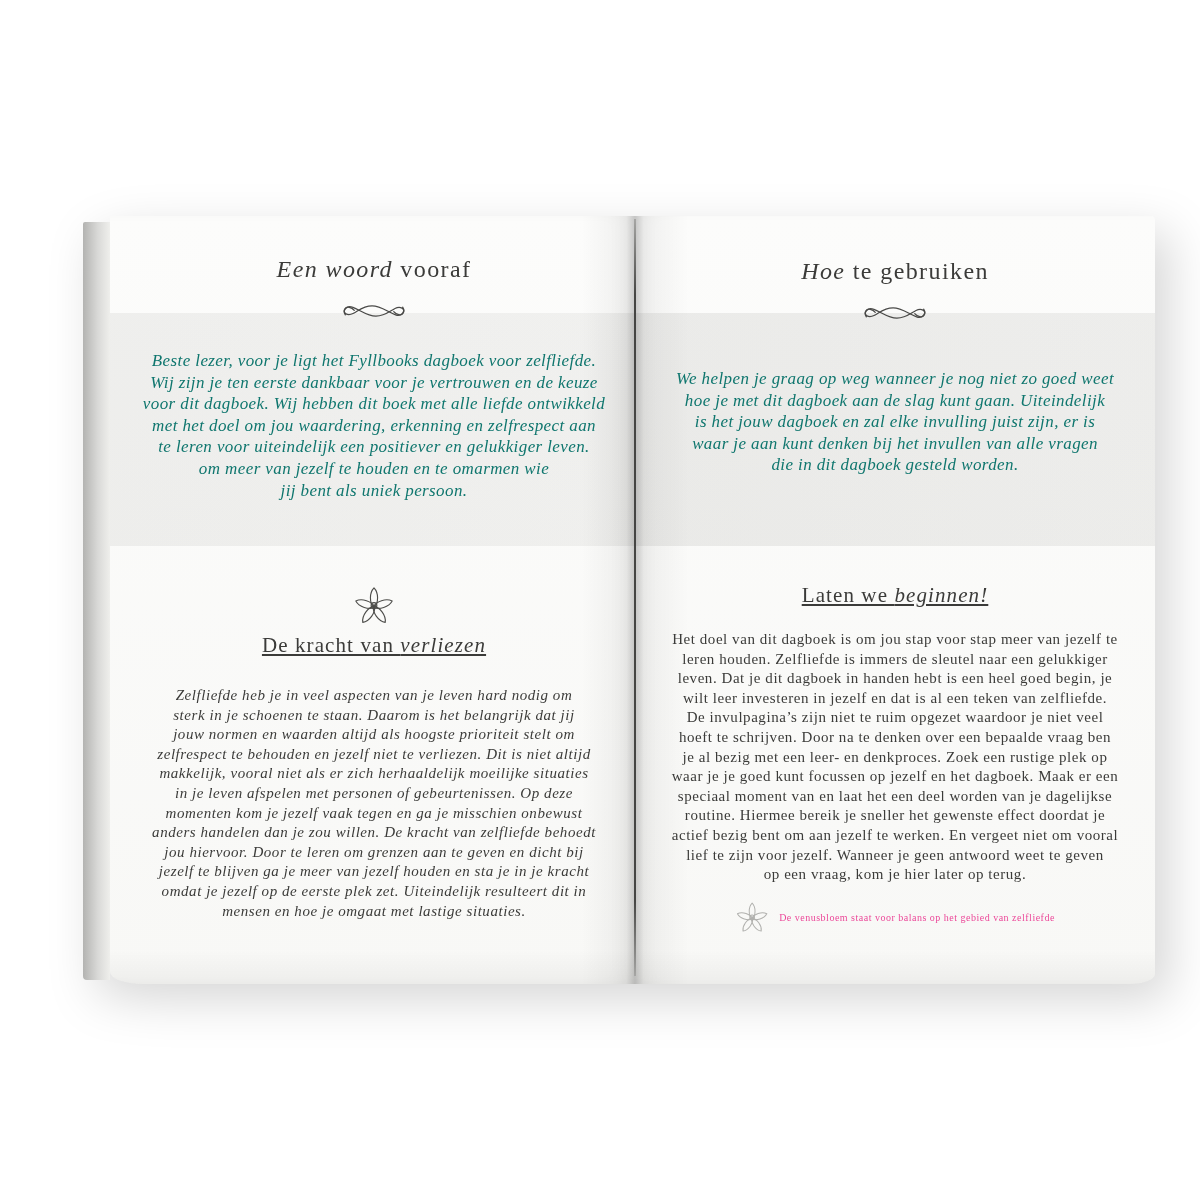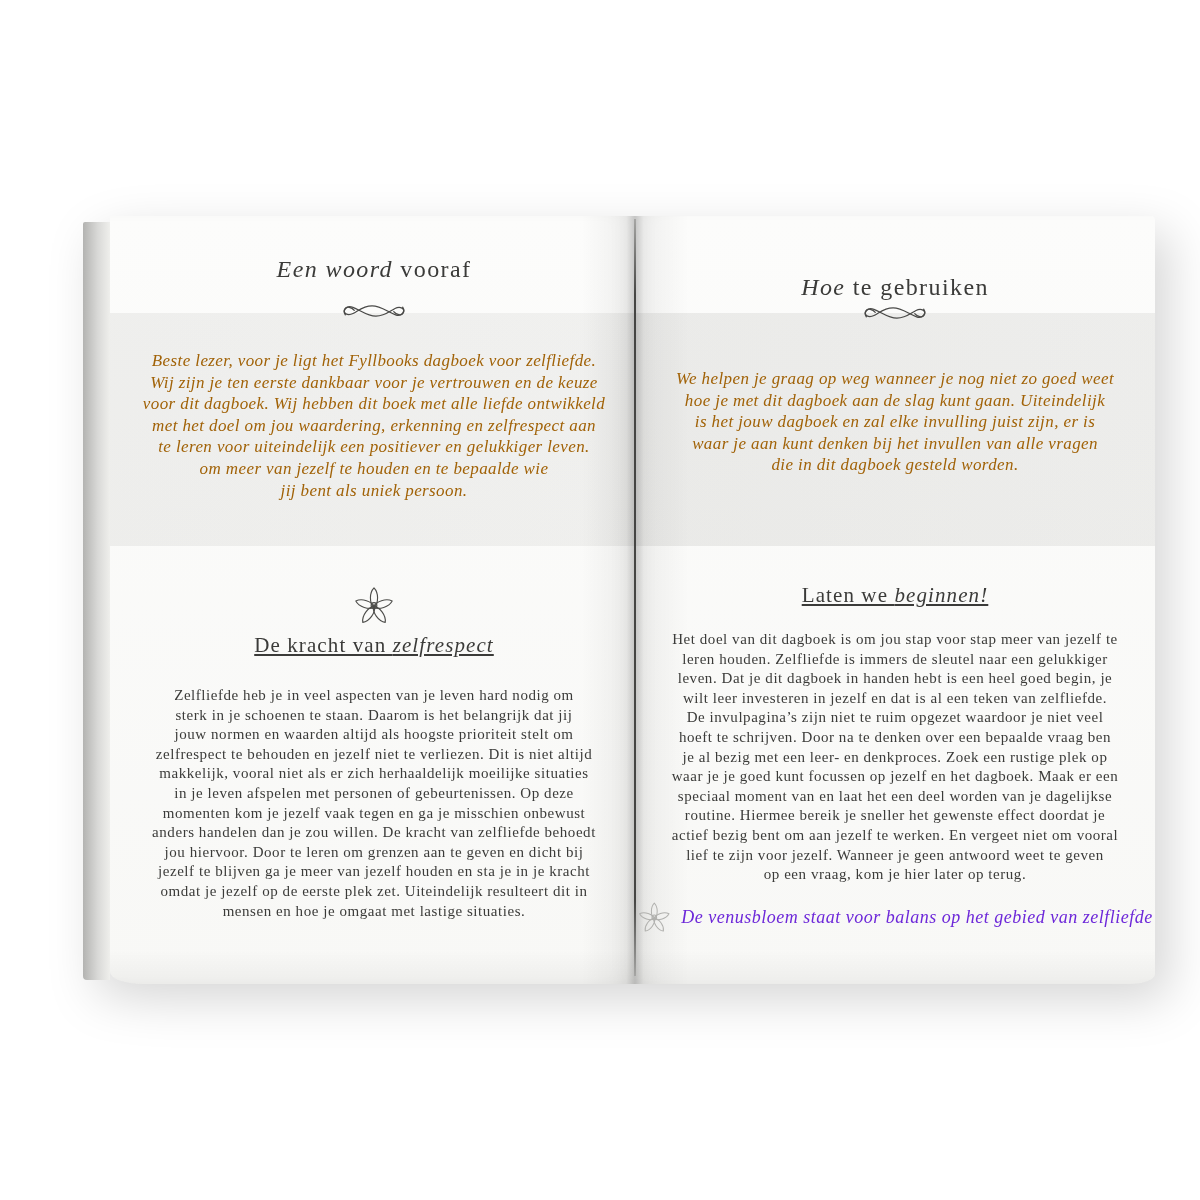--- a/index.html
+++ b/index.html
@@ -54,29 +54,29 @@
   .gutter-line{
     position:absolute;left:551px;top:3px;bottom:8px;width:2px;pointer-events:none;
     background:linear-gradient(#a6a6a4,#454543 10%,#454543 90%,#a6a6a4);
   }
 
   .tb{position:absolute;transform:translateX(-50%);text-align:center;color:#3b3b39;}
   .tb .line{white-space:nowrap;}
   .title{font-size:24px;letter-spacing:1.4px;line-height:30px;}
   .sect{font-size:21px;letter-spacing:1.1px;line-height:26px;text-decoration:underline;}
   .it{font-style:italic;}
-  .intro{font-style:italic;font-size:17px;line-height:21.6px;letter-spacing:0.4px;color:#a16207;}
+  .intro{font-style:italic;font-size:17px;line-height:21.6px;letter-spacing:0.4px;color:#0f766e;}
   .bodytext{font-size:15px;line-height:19.6px;letter-spacing:0.55px;color:#3b3b39;}
   .orn{position:absolute;transform:translateX(-50%);}
   .flower{position:absolute;transform:translateX(-50%);}
   .footrow{
     position:absolute;transform:translateX(-50%);
     display:flex;align-items:center;gap:10px;white-space:nowrap;
   }
-  .footnote{font-style:italic;font-size:18px;letter-spacing:0.5px;color:#6d28d9;}
+  .footnote{font-size:10px;letter-spacing:0.5px;color:#ec4899;}
   svg{display:block;}
 </style>
 </head>
 <body>
 
 <div class="scene">
   <div class="book">
 
     <div class="spine-stack"></div>
     <div class="page left"></div>
@@ -94,55 +94,55 @@
         <path d="M100 10 C105 18 97 25 89 22 C77 18 66 8 52 8 C38 8 30 16 22 20 C14 24 5 20 9 13 C12 8 20 10 24 15"></path>
       </svg>
     </div>
 
     <div class="tb intro" style="left:291px;top:134px;">
         <div class="line">Beste lezer, voor je ligt het Fyllbooks dagboek voor zelfliefde.</div>
         <div class="line">Wij zijn je ten eerste dankbaar voor je vertrouwen en de keuze</div>
         <div class="line">voor dit dagboek. Wij hebben dit boek met alle liefde ontwikkeld</div>
         <div class="line">met het doel om jou waardering, erkenning en zelfrespect aan</div>
         <div class="line">te leren voor uiteindelijk een positiever en gelukkiger leven.</div>
-        <div class="line">om meer van jezelf te houden en te bepaalde wie</div>
+        <div class="line">om meer van jezelf te houden en te omarmen wie</div>
         <div class="line">jij bent als uniek persoon.</div>
       </div>
 
     <div class="flower" style="left:291px;top:368px;">
       <svg width="42" height="42" viewBox="0 0 44 44" fill="none" stroke="#4d4d4a" stroke-width="1.2" stroke-linejoin="round">
         <g>
           <path d="M22 25 C17 20 17 9 22 4 C27 9 27 20 22 25 Z"></path>
           <path d="M22 25 C17 20 17 9 22 4 C27 9 27 20 22 25 Z" transform="rotate(72 22 24)"></path>
           <path d="M22 25 C17 20 17 9 22 4 C27 9 27 20 22 25 Z" transform="rotate(144 22 24)"></path>
           <path d="M22 25 C17 20 17 9 22 4 C27 9 27 20 22 25 Z" transform="rotate(216 22 24)"></path>
           <path d="M22 25 C17 20 17 9 22 4 C27 9 27 20 22 25 Z" transform="rotate(288 22 24)"></path>
           <circle cx="22" cy="22.5" r="3"></circle>
         </g>
       </svg>
     </div>
 
-    <div class="tb sect" style="left:291px;top:416px;"><span>De kracht van </span><span class="it">zelfrespect</span></div>
+    <div class="tb sect" style="left:291px;top:416px;"><span>De kracht van </span><span class="it">verliezen</span></div>
 
-    <div class="tb bodytext" style="left:291px;top:470px;">
+    <div class="tb bodytext" style="left:291px;top:470px;font-style:italic;">
         <div class="line">Zelfliefde heb je in veel aspecten van je leven hard nodig om</div>
         <div class="line">sterk in je schoenen te staan. Daarom is het belangrijk dat jij</div>
         <div class="line">jouw normen en waarden altijd als hoogste prioriteit stelt om</div>
         <div class="line">zelfrespect te behouden en jezelf niet te verliezen. Dit is niet altijd</div>
         <div class="line">makkelijk, vooral niet als er zich herhaaldelijk moeilijke situaties</div>
         <div class="line">in je leven afspelen met personen of gebeurtenissen. Op deze</div>
         <div class="line">momenten kom je jezelf vaak tegen en ga je misschien onbewust</div>
         <div class="line">anders handelen dan je zou willen. De kracht van zelfliefde behoedt</div>
         <div class="line">jou hiervoor. Door te leren om grenzen aan te geven en dicht bij</div>
         <div class="line">jezelf te blijven ga je meer van jezelf houden en sta je in je kracht</div>
         <div class="line">omdat je jezelf op de eerste plek zet. Uiteindelijk resulteert dit in</div>
         <div class="line">mensen en hoe je omgaat met lastige situaties.</div>
       </div>
 
-    <div class="tb title" style="left:812px;top:56px;"><span class="it">Hoe</span><span> te gebruiken</span></div>
+    <div class="tb title" style="left:812px;top:40px;"><span class="it">Hoe</span><span> te gebruiken</span></div>
 
     <div class="orn" style="left:812px;top:82px;">
       <svg width="70" height="30" viewBox="0 0 110 32" fill="none" stroke="#4a4a48" stroke-width="2" stroke-linecap="round">
         <path d="M10 22 C5 14 13 7 21 10 C33 14 44 24 58 24 C72 24 80 16 88 12 C96 8 105 12 101 19 C98 24 90 22 86 17"></path>
         <path d="M100 10 C105 18 97 25 89 22 C77 18 66 8 52 8 C38 8 30 16 22 20 C14 24 5 20 9 13 C12 8 20 10 24 15"></path>
       </svg>
     </div>
 
     <div class="tb intro" style="left:812px;top:152px;">
         <div class="line">We helpen je graag op weg wanneer je nog niet zo goed weet</div>

